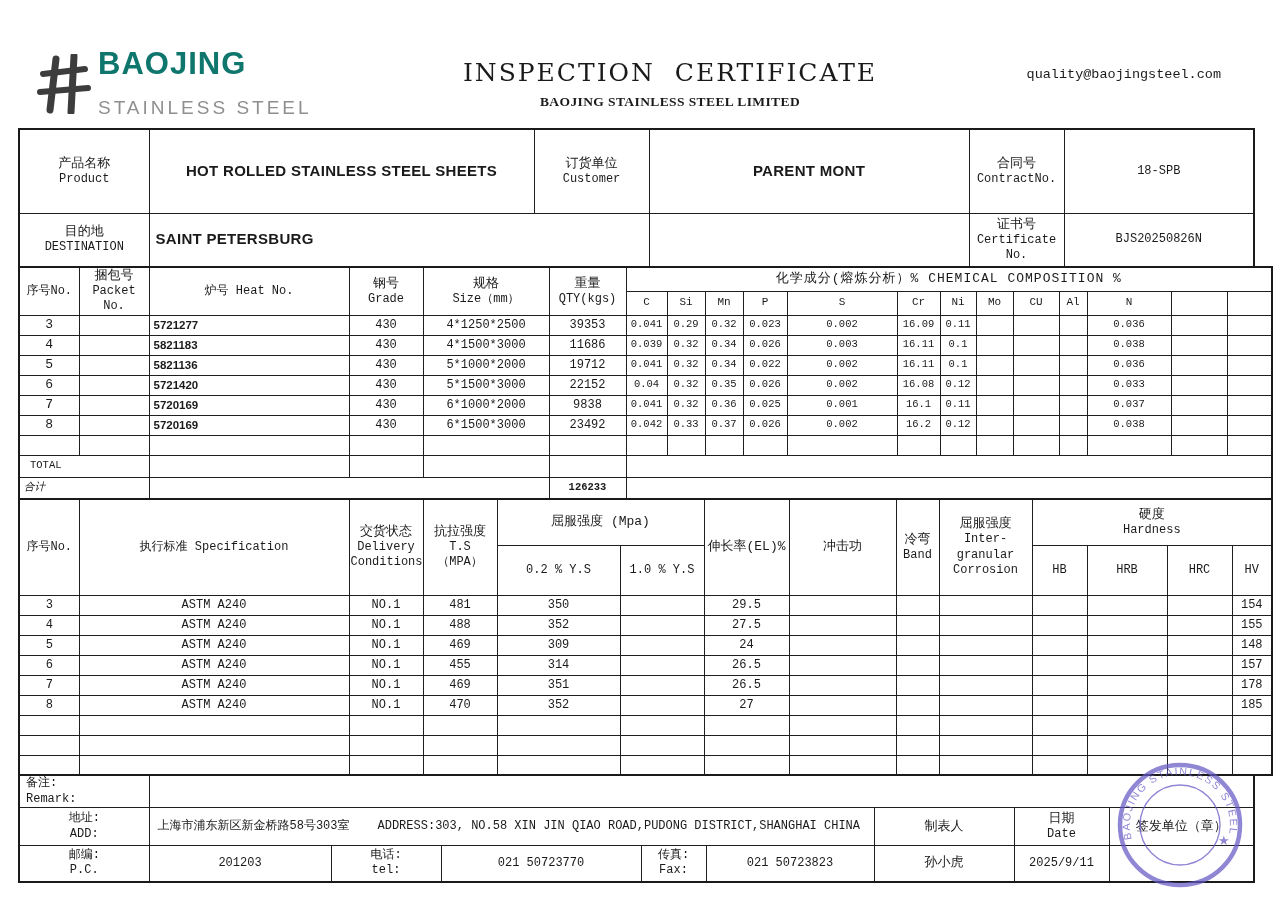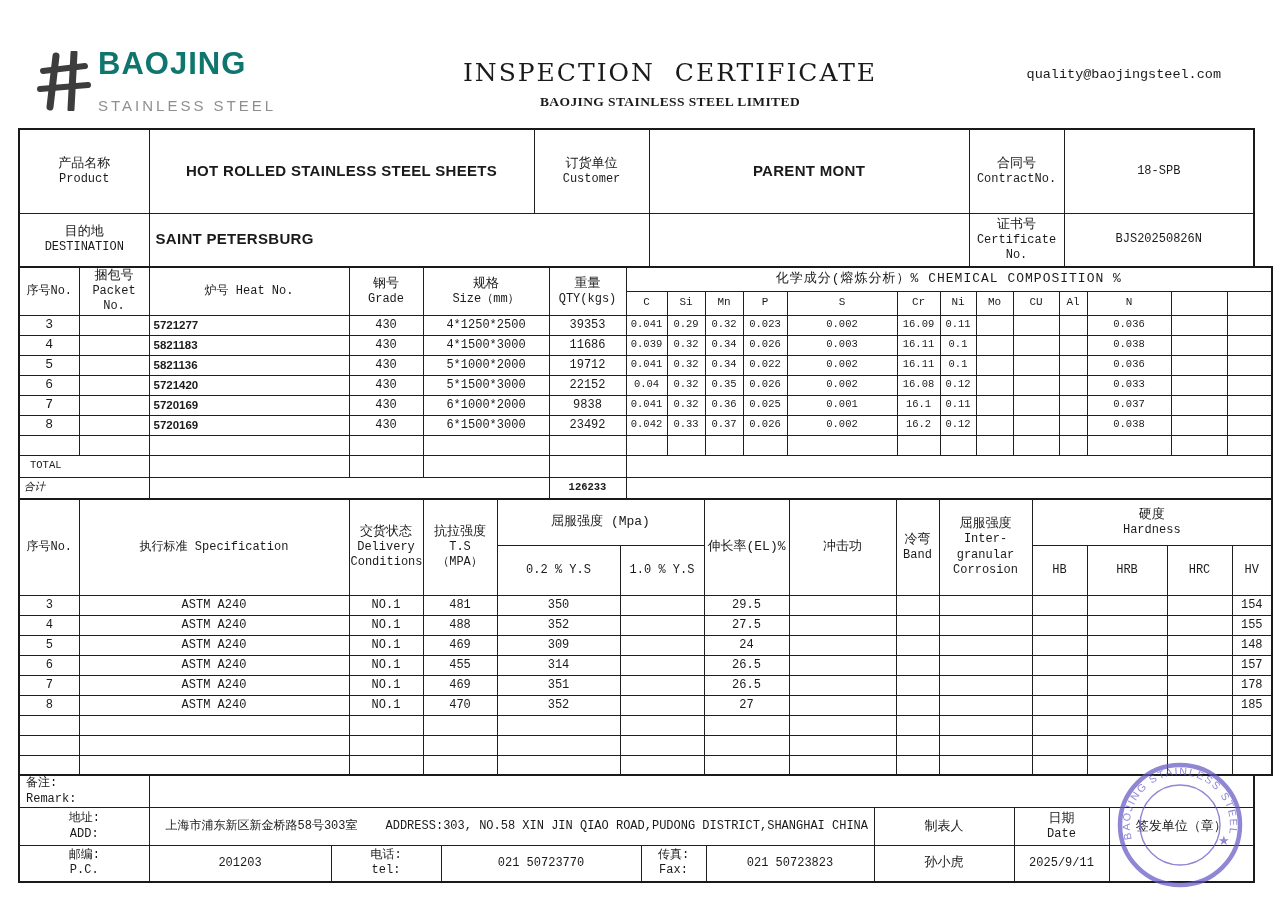--- a/index.html
+++ b/index.html
@@ -5,21 +5,21 @@
   html,body { margin:0; padding:0; background:#e8e8e8; }
   .page {
     position:relative; width:1273px; height:900px; background:#ffffff;
     font-family:"Liberation Mono","DejaVu Sans",monospace; color:#1a1a1a;
     overflow:hidden; margin:0 auto;
   }
   
   .logo { position:absolute; left:36px; top:48px; display:flex; align-items:center; }
   .logo-glyph { width:56px; height:60px; margin-right:6px; }
   .logo-name { font-family:"Liberation Sans",sans-serif; font-weight:bold; font-size:31px; color:#0f766e; letter-spacing:1px; line-height:1; }
-  .logo-sub  { font-family:"Liberation Sans",sans-serif; font-size:15px; color:#8f8f8f; letter-spacing:3px; margin-top:18px; }
+  .logo-sub  { font-family:"Liberation Sans",sans-serif; font-size:19px; color:#8f8f8f; letter-spacing:3px; margin-top:18px; }
   .title-wrap { position:absolute; left:430px; top:58px; width:480px; text-align:center; }
   .doc-title { font-family:"DejaVu Serif",serif; font-size:25px; letter-spacing:2px; white-space:pre; }
   .doc-subtitle { font-family:"Liberation Serif",serif; font-weight:bold; font-size:13.5px; margin-top:7px; letter-spacing:0.4px; }
   .quality-wrap { position:absolute; right:52px; top:64px; text-align:center; line-height:1.7; }
   .quality-l1 { font-size:14px; }
   .quality-l2 { font-size:13.5px; }
 
   
   .doc { position:absolute; left:18px; top:128px; width:1235px; }
   table { border-collapse:collapse; table-layout:fixed; width:1235px; }
@@ -35,21 +35,21 @@
   .chem-group { font-size:13px; letter-spacing:1px; }
   .elem { font-size:11px; }
   .chem-body td { font-size:10.5px; }
   .chem-body td.col-no { font-size:13px; }
   .chem-body td.col-heat { text-align:left; padding-left:4px; font-family:"Liberation Sans",sans-serif; font-size:11.5px; font-weight:600; }
   .chem-body td.col-grade, .chem-body td.col-size, .chem-body td.col-qty { font-size:12px; }
   .mech-body td { font-size:12px; }
   .total-cell { text-align:left; padding-left:10px; font-size:13px; }
   .sum-cell { text-align:left; padding-left:4px; font-size:12px;font-style:italic; }
   .sum-qty { font-weight:bold; font-size:13px; }
-  .addr-val { text-align:left; padding-left:16px; font-size:12px; white-space:nowrap; }
+  .addr-val { text-align:left; padding-left:8px; font-size:12px; white-space:nowrap; }
   .addr-val .gap { display:inline-block; width:28px; }
   .small-lbl { font-size:12px; line-height:1.3; }
 
   
   .stamp { position:absolute; left:1112px; top:757px; width:136px; height:136px; color:#6559c4; opacity:0.72; pointer-events:none; }
   .stamp text { fill:#6559c4; font-family:"Liberation Sans",sans-serif; }
 </style>
 </head>
 <body>
 

